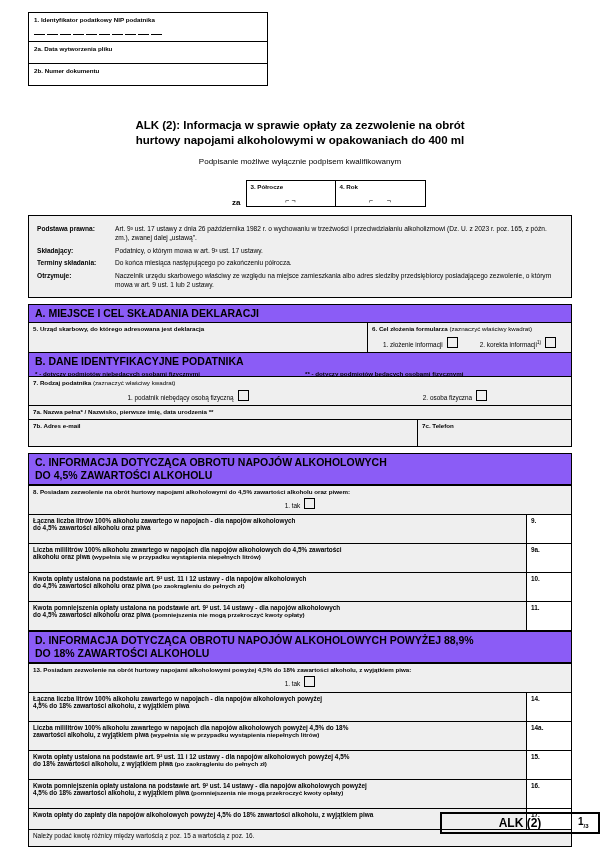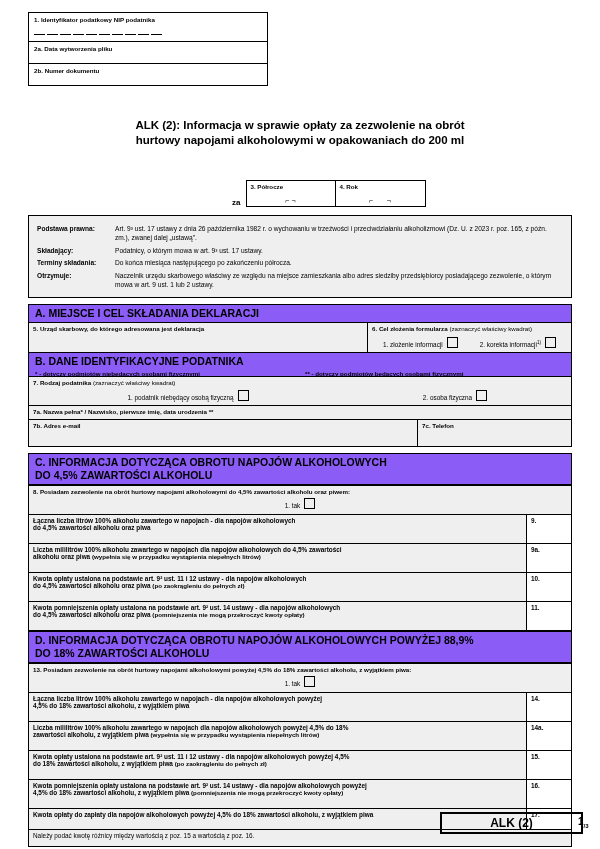--- a/index.html
+++ b/index.html
@@ -48,21 +48,21 @@
   .tbl td.num{width:36px;font-weight:bold;font-size:6.4px;background:#fff;}
   .b{font-weight:bold;}
   .note{font-size:6.2px;}
   .tall{height:24px;}
 
   .rowlbl{font-size:6.2px;font-weight:bold;}
   .rowopt{font-size:6.4px;text-align:center;}
   .sq{display:inline-block;width:9px;height:9px;border:1px solid #000;vertical-align:-1px;margin-left:4px;}
 
   
-  .footer{position:absolute;left:440px;top:812px;width:143px;height:22px;border:2px solid #000;box-sizing:border-box;display:flex;align-items:center;justify-content:center;font-size:12px;font-weight:bold;}
+  .footer{position:absolute;left:440px;top:812px;width:160px;height:22px;border:2px solid #000;box-sizing:border-box;display:flex;align-items:center;justify-content:center;font-size:12px;font-weight:bold;}
   .pageno{position:absolute;left:578px;top:816px;font-size:10px;font-weight:bold;}
   .pageno sub{font-size:6px;}
   .sup{font-size:4.6px;vertical-align:super;}
 </style>
 </head>
 <body>
 
 <div class="page">
 
   <div class="idblock">
@@ -84,22 +84,23 @@
     <div class="idrow h2">
       <div class="lbl">2a. Data wytworzenia pliku</div>
     </div>
     <div class="idrow h3">
       <div class="lbl">2b. Numer dokumentu</div>
     </div>
   </div>
 
   <div class="title">
     <div>ALK (2): Informacja w sprawie opłaty za zezwolenie na obrót</div>
-    <div>hurtowy napojami alkoholowymi w opakowaniach do 200 ml</div>
-  </div>
+    <div>hurtowy napojami alkoholowymi w opakowaniach do 400 ml</div>
+  </div>
+  <div class="subtitle">Podpisanie możliwe wyłącznie podpisem kwalifikowanym</div>
 
   <div class="zarow">
     <div class="zalabel">za</div>
     <div class="zabox">
       <div class="zasmall">3. Półrocze</div>
       <div class="zaunder">⌐¬</div>
     </div>
     <div class="zabox second">
       <div class="zasmall">4. Rok</div>
       <div class="zaunder">⌐&nbsp;&nbsp;&nbsp;¬</div>

